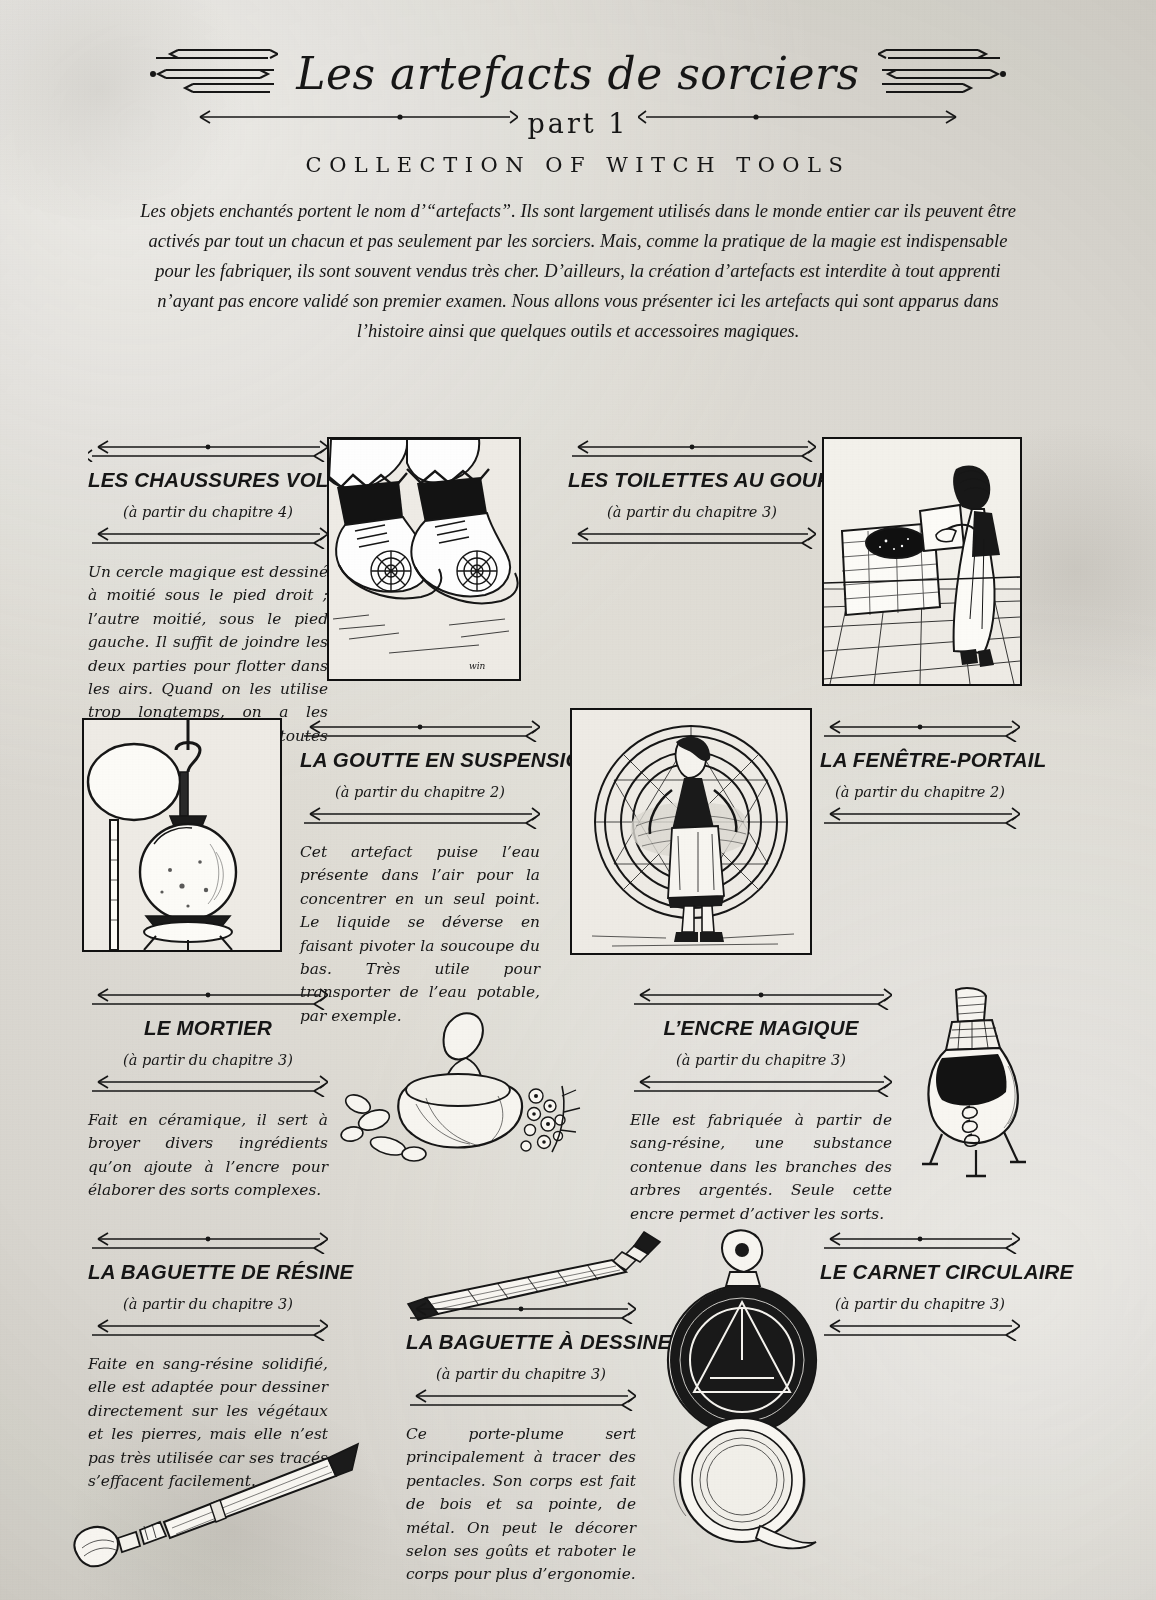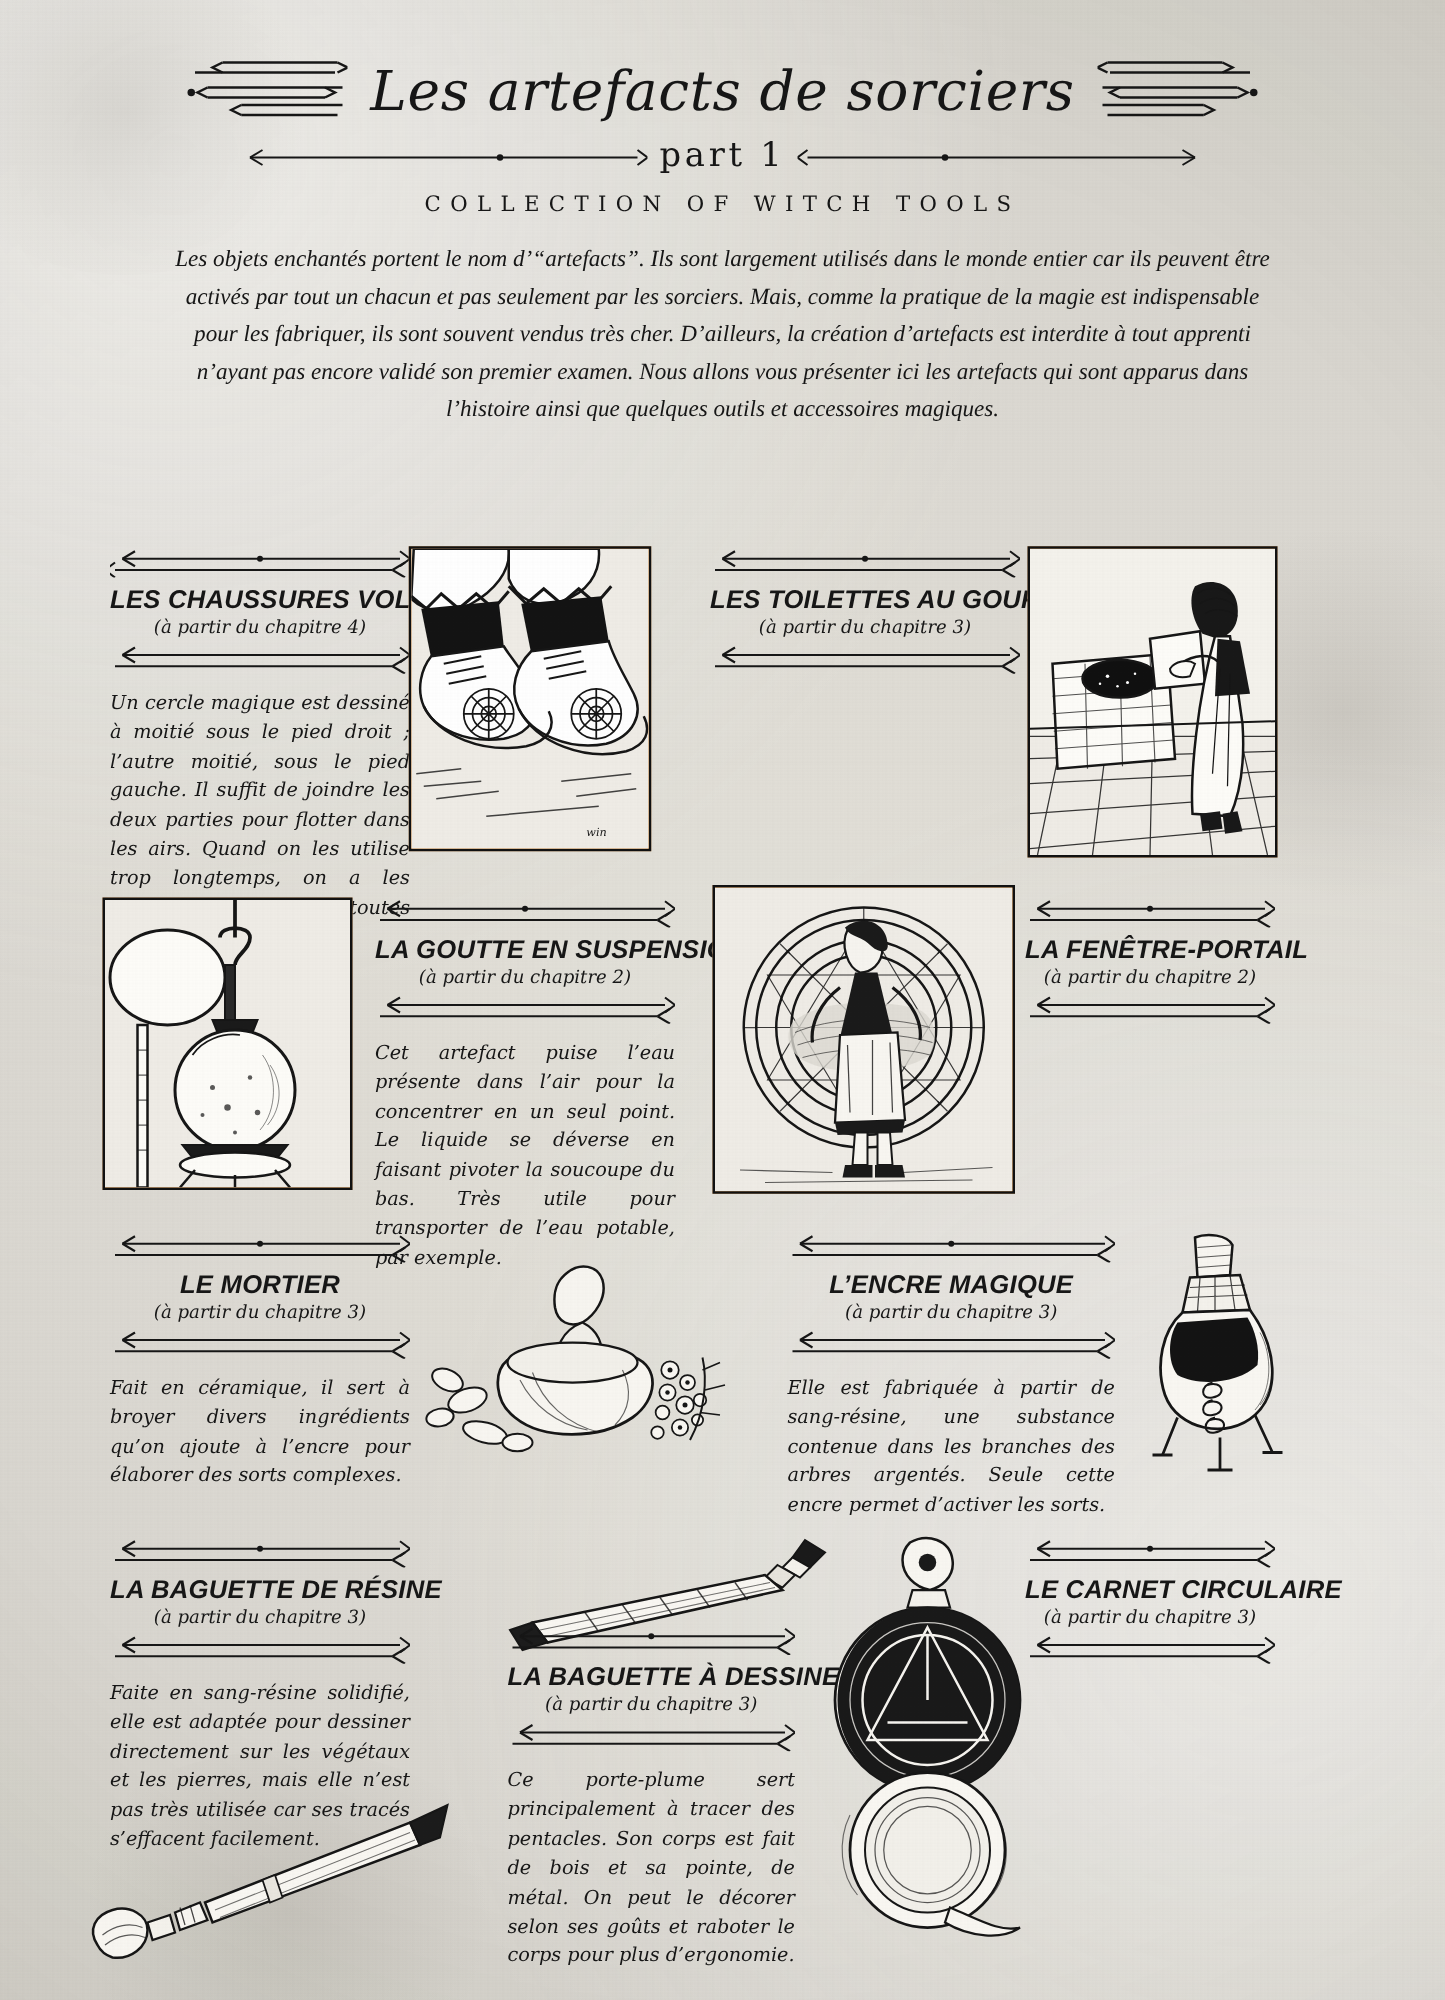--- a/index.html
+++ b/index.html
@@ -39,31 +39,31 @@
   .header{ position:absolute; left:0; right:0; top:44px; text-align:center; }
   .title-row{ display:flex; align-items:center; justify-content:center; gap:18px; }
   .main-title{
     font-family:"DejaVu Serif", serif;
     font-style:italic;
     font-size:44px;
     letter-spacing:.5px;
     white-space:nowrap;
   }
   .orn{ flex:0 0 auto; }
-  .part-row{ margin-top:6px; display:flex; align-items:flex-end; justify-content:center; gap:0px; }
+  .part-row{ margin-top:6px; display:flex; align-items:flex-start; justify-content:center; gap:0px; }
   .part-label{
     font-family:"DejaVu Serif", serif;
     font-size:27px;
     letter-spacing:3px;
     padding:0 10px;
   }
   .subtitle{
     margin-top:14px;
     font-family:"DejaVu Serif", serif;
-    font-size:17px;
+    font-size:21px;
     letter-spacing:7.5px;
   }
   .intro{
     margin:20px auto 0;
     width:880px;
     font-family:Liberation Serif, serif;
     font-style:italic;
     font-size:18.5px;
     line-height:1.62;
     text-align:center;
@@ -78,21 +78,21 @@
     font-size:20.5px;
     letter-spacing:.2px;
     text-align:center;
     white-space:nowrap;
   }
   .ent-sub{
     font-family:"DejaVu Serif", serif;
     font-style:italic;
     font-size:14.5px;
     text-align:center;
-    margin-top:2px;
+    margin-top:12px;
   }
   .ent-body{
     font-family:"DejaVu Serif", serif;
     font-style:italic;
     font-size:15.4px;
     line-height:1.52;
     text-align:justify;
     margin-top:12px;
   }
   .rule-wrap{ line-height:0; }

